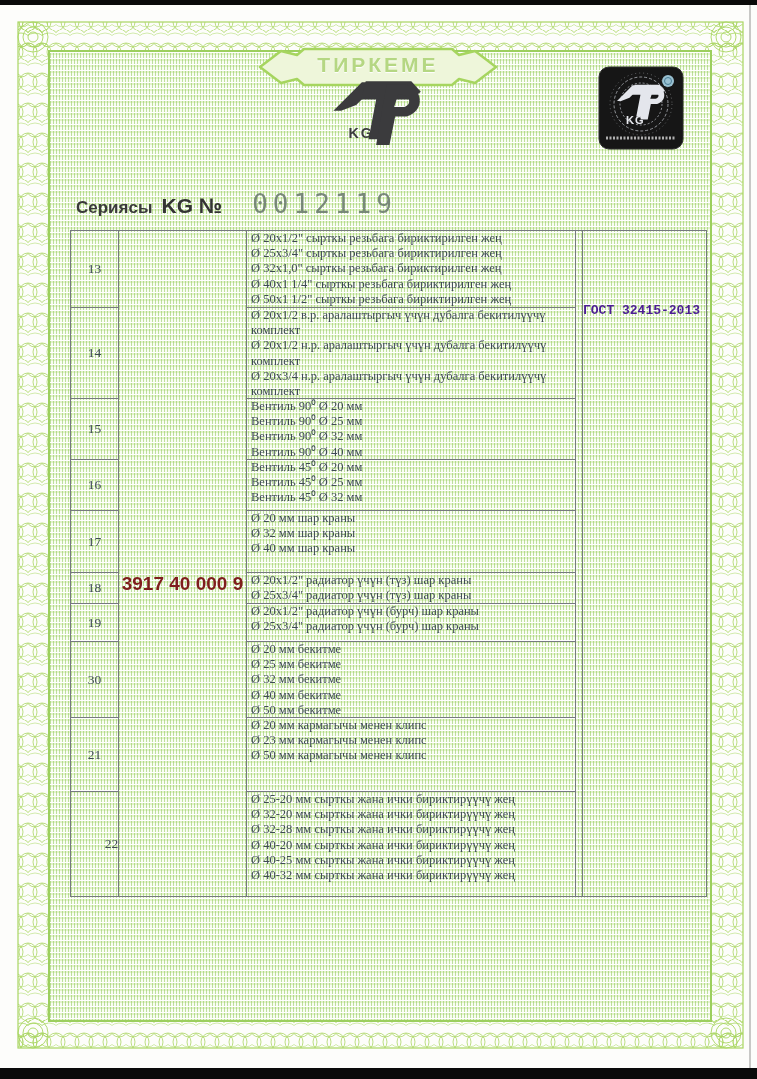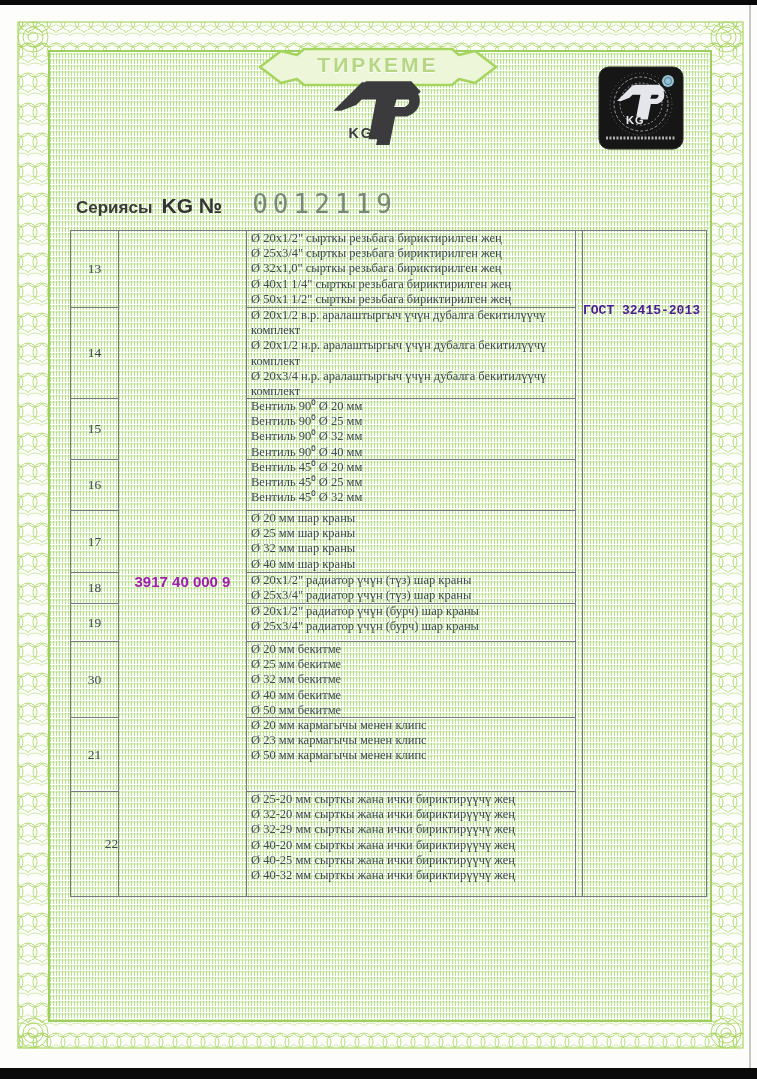--- a/index.html
+++ b/index.html
@@ -60,21 +60,21 @@
   .num-cell{
     grid-column:1;border-right:1px solid #76797f;border-bottom:1px solid #76797f;
     display:flex;align-items:center;justify-content:center;
     font-size:13.5px;
     text-align:center;
   }
   .num-cell.last{border-bottom:none;padding-left:34px;}
   .code-cell{grid-column:2;grid-row:1/11;position:relative;}
   .code-text{
     position:absolute;top:342px;left:0;width:100%;text-align:center;
-    font-family:"Liberation Sans",sans-serif;font-weight:bold;font-size:15px;color:#a21caf;
+    font-family:"Liberation Sans",sans-serif;font-weight:bold;font-size:19px;color:#7f1d1d;
   }
   .desc-cell{
     grid-column:3;border-left:1px solid #76797f;border-right:1px solid #76797f;
     border-bottom:1px solid #76797f;
     padding:0 4px;overflow:hidden;box-sizing:border-box;
     font-size:12.5px;line-height:15.2px;
   }
   .desc-cell.last{border-bottom:none;}
   .gap-col{grid-column:4;grid-row:1/11;}
   .gost-cell{grid-column:5;grid-row:1/11;border-left:1px solid #76797f;position:relative;}
@@ -203,21 +203,20 @@
       <div class="item-line">Вентиль 90⁰ Ø 32 мм</div>
       <div class="item-line">Вентиль 90⁰ Ø 40 мм</div>
     </div>
   <div class="desc-cell" style="grid-row:4">
       <div class="item-line">Вентиль 45⁰ Ø 20 мм</div>
       <div class="item-line">Вентиль 45⁰ Ø 25 мм</div>
       <div class="item-line">Вентиль 45⁰ Ø 32 мм</div>
     </div>
   <div class="desc-cell" style="grid-row:5">
       <div class="item-line">Ø 20 мм шар краны</div>
-      <div class="item-line">Ø 25 мм шар краны</div>
       <div class="item-line">Ø 32 мм шар краны</div>
       <div class="item-line">Ø 40 мм шар краны</div>
     </div>
   <div class="desc-cell" style="grid-row:6">
       <div class="item-line">Ø 20х1/2" радиатор үчүн (түз) шар краны</div>
       <div class="item-line">Ø 25х3/4" радиатор үчүн (түз) шар краны</div>
     </div>
   <div class="desc-cell" style="grid-row:7">
       <div class="item-line">Ø 20х1/2" радиатор үчүн (бурч) шар краны</div>
       <div class="item-line">Ø 25х3/4" радиатор үчүн (бурч) шар краны</div>
@@ -230,21 +229,21 @@
       <div class="item-line">Ø 50 мм бекитме</div>
     </div>
   <div class="desc-cell" style="grid-row:9">
       <div class="item-line">Ø 20 мм кармагычы менен клипс</div>
       <div class="item-line">Ø 23 мм кармагычы менен клипс</div>
       <div class="item-line">Ø 50 мм кармагычы менен клипс</div>
     </div>
   <div class="desc-cell last" style="grid-row:10">
       <div class="item-line">Ø 25-20 мм сырткы жана ички бириктирүүчү жең</div>
       <div class="item-line">Ø 32-20 мм сырткы жана ички бириктирүүчү жең</div>
-      <div class="item-line">Ø 32-29 мм сырткы жана ички бириктирүүчү жең</div>
+      <div class="item-line">Ø 32-28 мм сырткы жана ички бириктирүүчү жең</div>
       <div class="item-line">Ø 40-20 мм сырткы жана ички бириктирүүчү жең</div>
       <div class="item-line">Ø 40-25 мм сырткы жана ички бириктирүүчү жең</div>
       <div class="item-line">Ø 40-32 мм сырткы жана ички бириктирүүчү жең</div>
     </div>
 
   <div class="gap-col"></div>
 
   <div class="gost-cell">
     <div class="gost-text">ГОСТ 32415-2013</div>
   </div>

